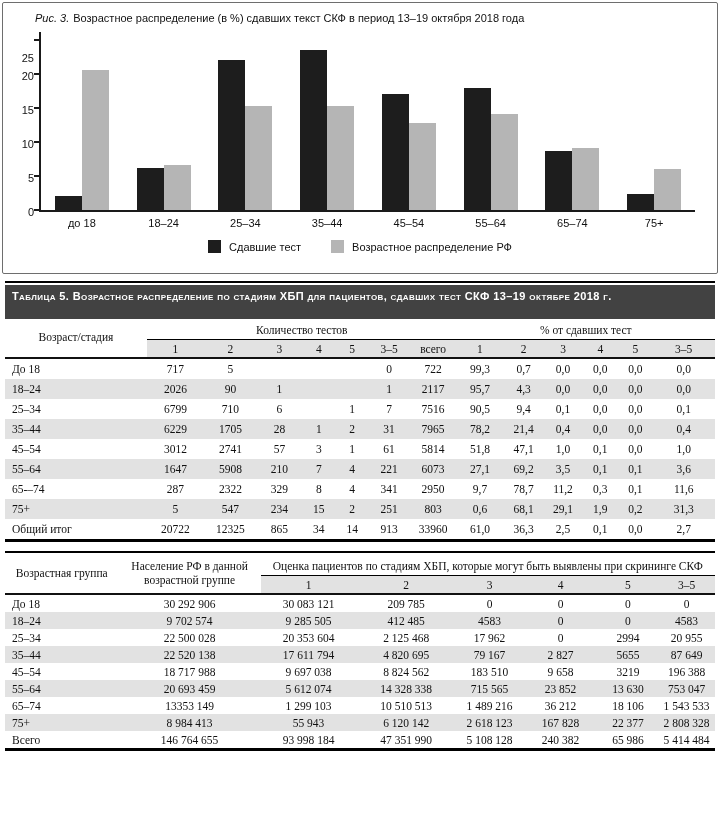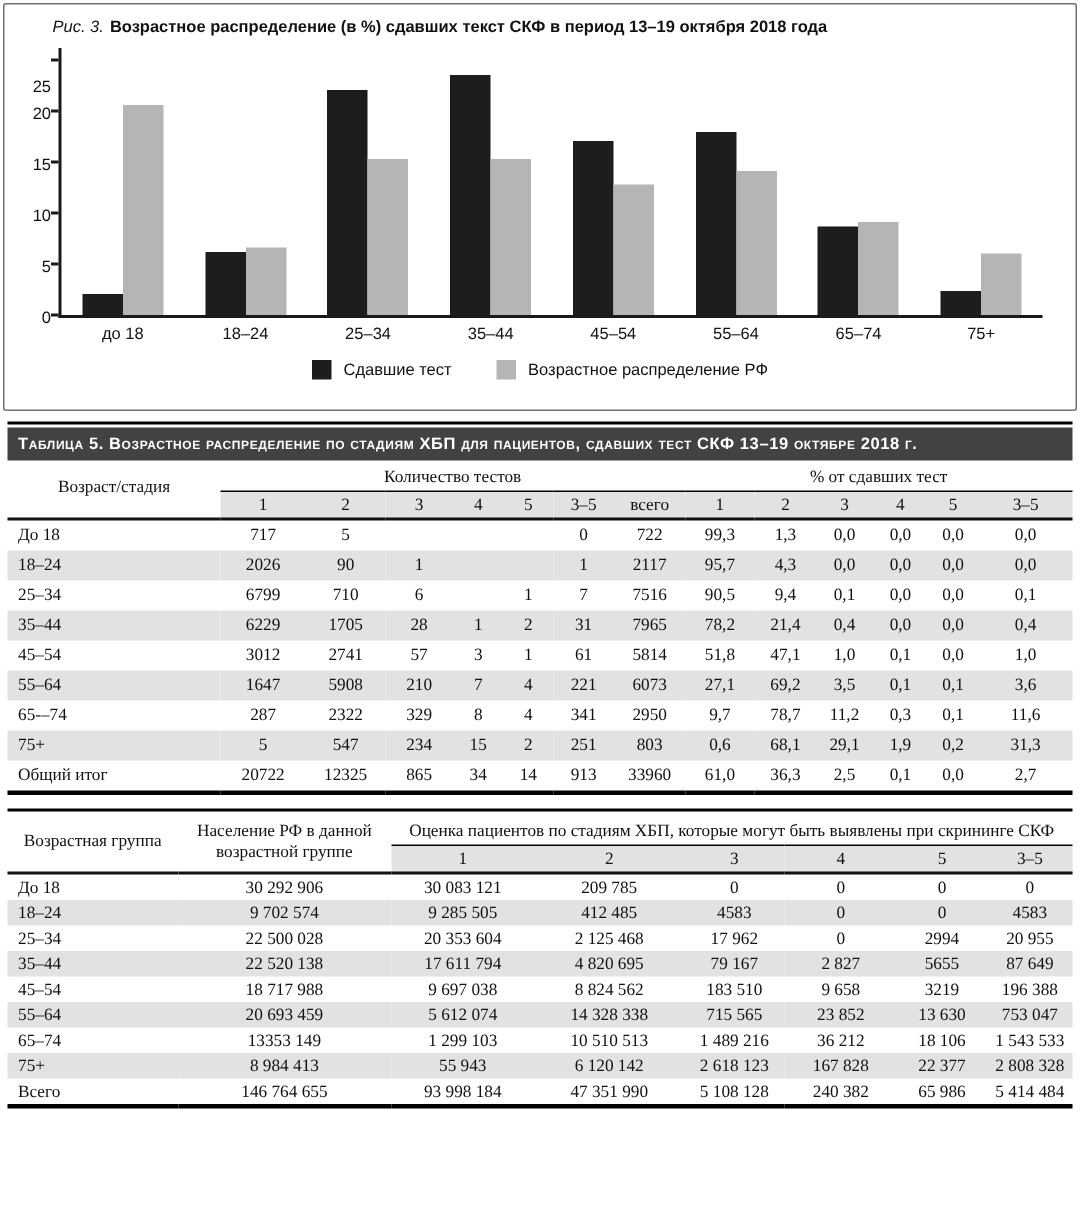--- a/index.html
+++ b/index.html
@@ -19,21 +19,21 @@
     height: 272px;
     box-sizing: border-box;
     background: #fff;
   }
   .caption {
     padding: 9px 10px 2px 20px;
     font-size: 11px;
     color: #111;
   }
   .cap-prefix { font-style: italic; font-weight: normal; padding-right: 4px; margin-left: 12px; }
-  .cap-text { font-weight: bold; }
+  .cap-text { font-weight: normal; }
 
   .plot-row { display: flex; margin: 6px 22px 0 12px; }
   .y-labels { width: 24px; position: relative; flex: 0 0 24px; }
   .y-tick-label {
     position: absolute; right: 5px;
     font-size: 11px; color: #111; line-height: 12px;
   }
   .plot-area {
     flex: 1; position: relative; height: 178px;
     border-left: 2px solid #1a1a1a;
@@ -72,21 +72,21 @@
     padding-top: 2px;
   }
   .t6-section { margin-top: 9px; }
   .table-title-bar {
     background: #424242;
     color: #ffffff;
     font-size: 11px;
     font-weight: bold;
     font-variant: small-caps;
     letter-spacing: 0.4px;
-    height: 22px;
+    height: 34px;
     line-height: 22px;
     padding-left: 7px;
     white-space: nowrap;
     overflow: hidden;
   }
   table {
     width: 100%;
     border-collapse: collapse;
     table-layout: fixed;
     font-family: "Liberation Serif", serif;
@@ -246,21 +246,21 @@
           <tr>
             <td class="rowlabel">До 18</td>
             <td>717</td>
             <td>5</td>
             <td></td>
             <td></td>
             <td></td>
             <td>0</td>
             <td>722</td>
             <td>99,3</td>
-            <td>1,3</td>
+            <td>0,7</td>
             <td>0,0</td>
             <td>0,0</td>
             <td>0,0</td>
             <td>0,0</td>
           </tr>
           <tr>
             <td class="rowlabel">18–24</td>
             <td>2026</td>
             <td>90</td>
             <td>1</td>

